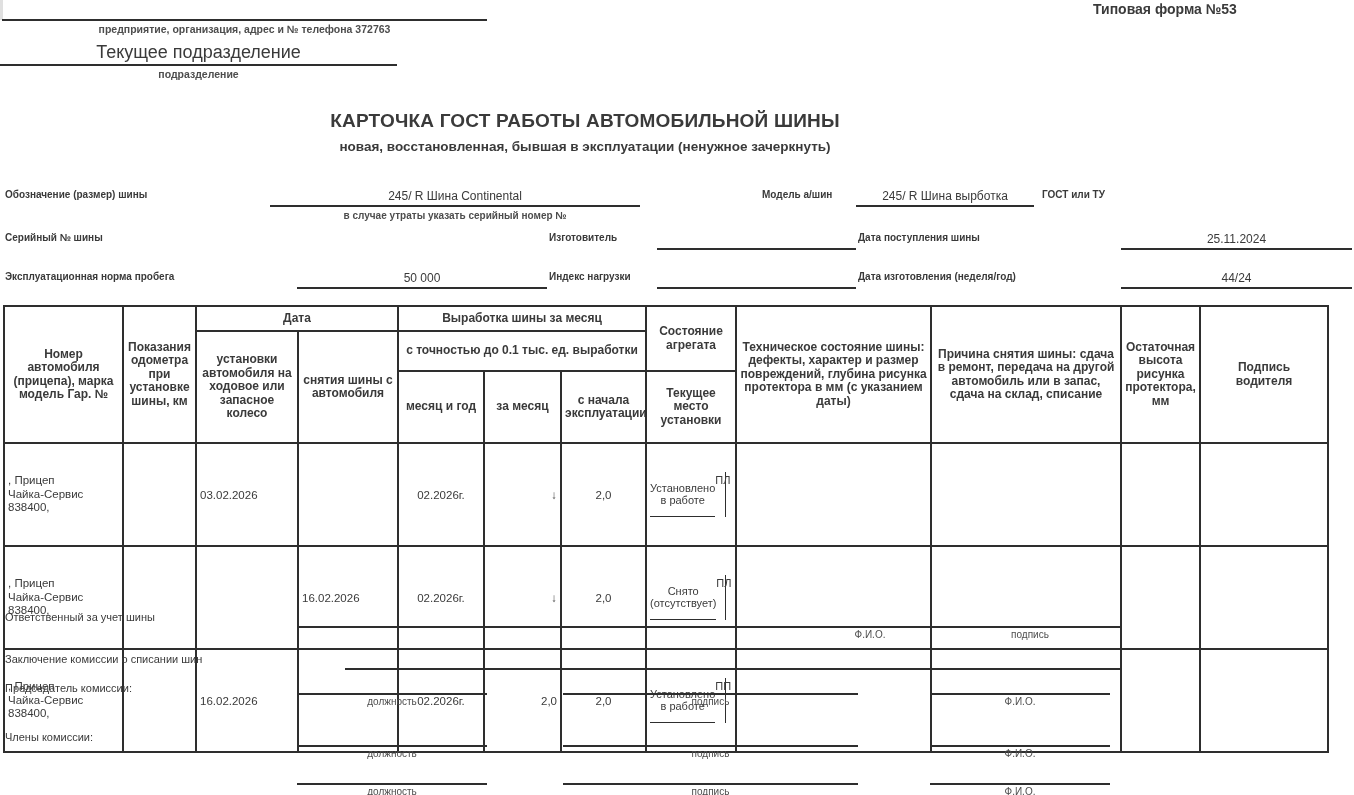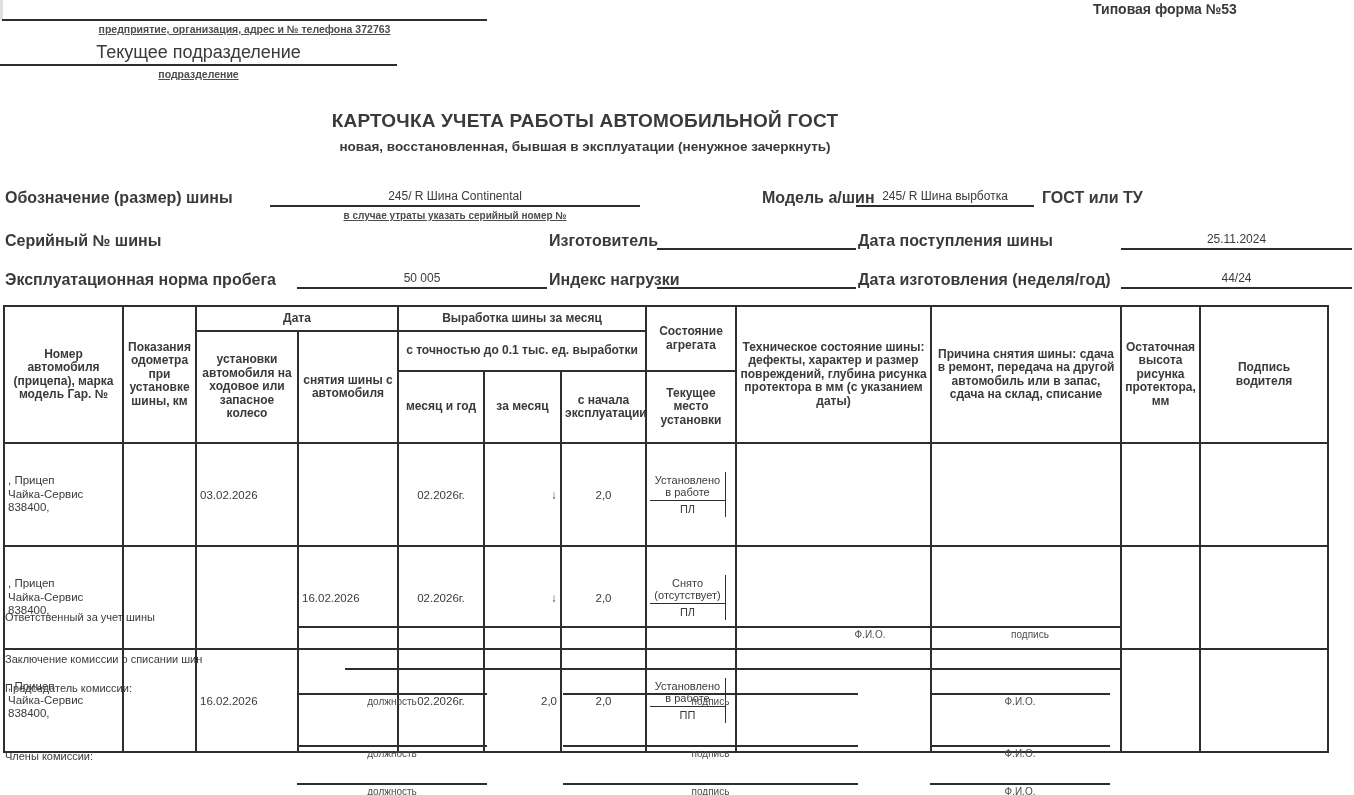--- a/index.html
+++ b/index.html
@@ -5,43 +5,43 @@
   * { margin:0; padding:0; box-sizing:border-box; }
   html,body { background:#fff; }
   .page {
     position:relative; width:1354px; height:795px; overflow:hidden;
     font-family:"Liberation Sans", sans-serif; color:#3a3a3a; background:#fff;
   }
   .abs { position:absolute; }
   .b { font-weight:bold; }
   .hline { border-top:2px solid #2e2e2e; height:0; }
   .cap { font-size:10.5px; color:#4d4d4d; text-align:center; }
-  .cap-b { font-weight:bold;text-decoration:underline; }
-  .lbl { font-size:16px; font-weight:bold; white-space:nowrap; }
+  .cap-b { font-weight:bold; }
+  .lbl { font-size:10px; font-weight:bold; white-space:nowrap; }
   .val-line { border-bottom:2px solid #2e2e2e; text-align:center; font-size:12px; padding-bottom:1px; height:18px; }
   .sig-line { border-top:2px solid #2e2e2e; height:0; }
   .flabel { font-size:11px; white-space:nowrap; }
 
   
   table.card { border-collapse:collapse; table-layout:fixed; width:1324px; }
   table.card th, table.card td {
     border:2px solid #2e2e2e; vertical-align:middle; overflow:hidden;
   }
   table.card th {
     font-size:12px; font-weight:bold; text-align:center; line-height:1.12;
     padding:2px 3px; white-space:pre-line;
   }
   table.card td { font-size:11.5px; padding:16px 3px; white-space:pre-line; }
   td.c-vehicle { text-align:left; vertical-align:top; line-height:1.18; font-size:11px; padding-left:2px; }
   td.c-date { text-align:left; padding-left:6px; }
   td.c-month { text-align:center; }
   td.c-permonth { text-align:right; padding-right:4px; }
   td.c-since { text-align:center; }
   td.place-cell { padding:0; vertical-align:top; }
-  .place-box { margin-right:6px; height:45px; border-right:1px solid #2e2e2e; display:flex; flex-direction:column; }
+  .place-box { margin-right:6px; height:45px; border-right:1px solid #2e2e2e; display:flex; flex-direction:row; }
   .place-status { flex:1; border-bottom:1px solid #2e2e2e; display:flex; align-items:center; justify-content:center;
                   text-align:center; white-space:pre-line; line-height:1.1; font-size:11px; }
   .place-code { height:16px; display:flex; align-items:center; justify-content:center; font-size:11px; }
   .arrow { font-weight:bold; }
 </style>
 </head>
 <body>
 
 <div class="page">
 
@@ -49,40 +49,40 @@
 
   <div class="abs" style="left:0; top:0; width:3px; height:20px; background:#e0e0e0;"></div>
   <div class="abs hline" style="left:2px; top:19px; width:485px;"></div>
   <div class="abs cap cap-b" style="left:2px; top:23px; width:485px;">предприятие, организация, адрес и № телефона 372763</div>
 
   <div class="abs" style="left:0; top:42px; width:397px; text-align:center; font-size:18px;">Текущее подразделение</div>
   <div class="abs hline" style="left:0; top:64px; width:397px;"></div>
   <div class="abs cap cap-b" style="left:0; top:68px; width:397px;">подразделение</div>
 
   <div class="abs" style="left:245px; top:110px; width:680px; text-align:center;">
-    <div class="b" style="font-size:19px; letter-spacing:0.2px;">КАРТОЧКА УЧЕТА РАБОТЫ АВТОМОБИЛЬНОЙ ГОСТ</div>
+    <div class="b" style="font-size:19px; letter-spacing:0.2px;">КАРТОЧКА ГОСТ РАБОТЫ АВТОМОБИЛЬНОЙ ШИНЫ</div>
     <div class="b" style="font-size:13.5px; margin-top:7px;">новая, восстановленная, бывшая в эксплуатации (ненужное зачеркнуть)</div>
   </div>
 
   <div class="abs lbl" style="left:5px; top:189px;">Обозначение (размер) шины</div>
   <div class="abs val-line" style="left:270px; top:189px; width:370px;">245/ R Шина Continental</div>
   <div class="abs cap cap-b" style="left:270px; top:210px; width:370px; font-size:10px;">в случае утраты указать серийный номер №</div>
 
   <div class="abs lbl" style="left:762px; top:189px;">Модель а/шин</div>
   <div class="abs val-line" style="left:856px; top:189px; width:178px;">245/ R Шина вырботка</div>
   <div class="abs lbl" style="left:1042px; top:189px;">ГОСТ или ТУ</div>
 
   <div class="abs lbl" style="left:5px; top:232px;">Серийный № шины</div>
   <div class="abs lbl" style="left:549px; top:232px;">Изготовитель</div>
   <div class="abs val-line" style="left:657px; top:232px; width:199px;"></div>
   <div class="abs lbl" style="left:858px; top:232px;">Дата поступления шины</div>
   <div class="abs val-line" style="left:1121px; top:232px; width:231px;">25.11.2024</div>
 
   <div class="abs lbl" style="left:5px; top:271px;">Эксплуатационная норма пробега</div>
-  <div class="abs val-line" style="left:297px; top:271px; width:250px;">50 005</div>
+  <div class="abs val-line" style="left:297px; top:271px; width:250px;">50 000</div>
   <div class="abs lbl" style="left:549px; top:271px;">Индекс нагрузки</div>
   <div class="abs val-line" style="left:657px; top:271px; width:199px;"></div>
   <div class="abs lbl" style="left:858px; top:271px;">Дата изготовления (неделя/год)</div>
   <div class="abs val-line" style="left:1121px; top:271px; width:231px;">44/24</div>
 
   <div class="abs" style="left:3px; top:305px;">
     <table class="card">
       <colgroup>
         <col style="width:119px">
           <col style="width:73px">
@@ -203,21 +203,21 @@
   <div class="abs sig-line" style="left:345px; top:668px; width:776px;"></div>
 
   <div class="abs flabel" style="left:5px; top:682px;">Председатель комиссии:</div>
   <div class="abs sig-line" style="left:297px; top:693px; width:190px;"></div>
   <div class="abs cap" style="left:297px; top:696px; width:190px; font-size:10px;">должность</div>
   <div class="abs sig-line" style="left:563px; top:693px; width:295px;"></div>
   <div class="abs cap" style="left:563px; top:696px; width:295px; font-size:10px;">подпись</div>
   <div class="abs sig-line" style="left:930px; top:693px; width:180px;"></div>
   <div class="abs cap" style="left:930px; top:696px; width:180px; font-size:10px;">Ф.И.О.</div>
 
-  <div class="abs flabel" style="left:5px; top:731px;margin-top:19px;">Члены комиссии:</div>
+  <div class="abs flabel" style="left:5px; top:731px;">Члены комиссии:</div>
   <div class="abs sig-line" style="left:297px; top:745px; width:190px;"></div>
   <div class="abs cap" style="left:297px; top:748px; width:190px; font-size:10px;">должность</div>
   <div class="abs sig-line" style="left:563px; top:745px; width:295px;"></div>
   <div class="abs cap" style="left:563px; top:748px; width:295px; font-size:10px;">подпись</div>
   <div class="abs sig-line" style="left:930px; top:745px; width:180px;"></div>
   <div class="abs cap" style="left:930px; top:748px; width:180px; font-size:10px;">Ф.И.О.</div>
 
   <div class="abs sig-line" style="left:297px; top:783px; width:190px;"></div>
   <div class="abs cap" style="left:297px; top:786px; width:190px; font-size:10px;">должность</div>
   <div class="abs sig-line" style="left:563px; top:783px; width:295px;"></div>

